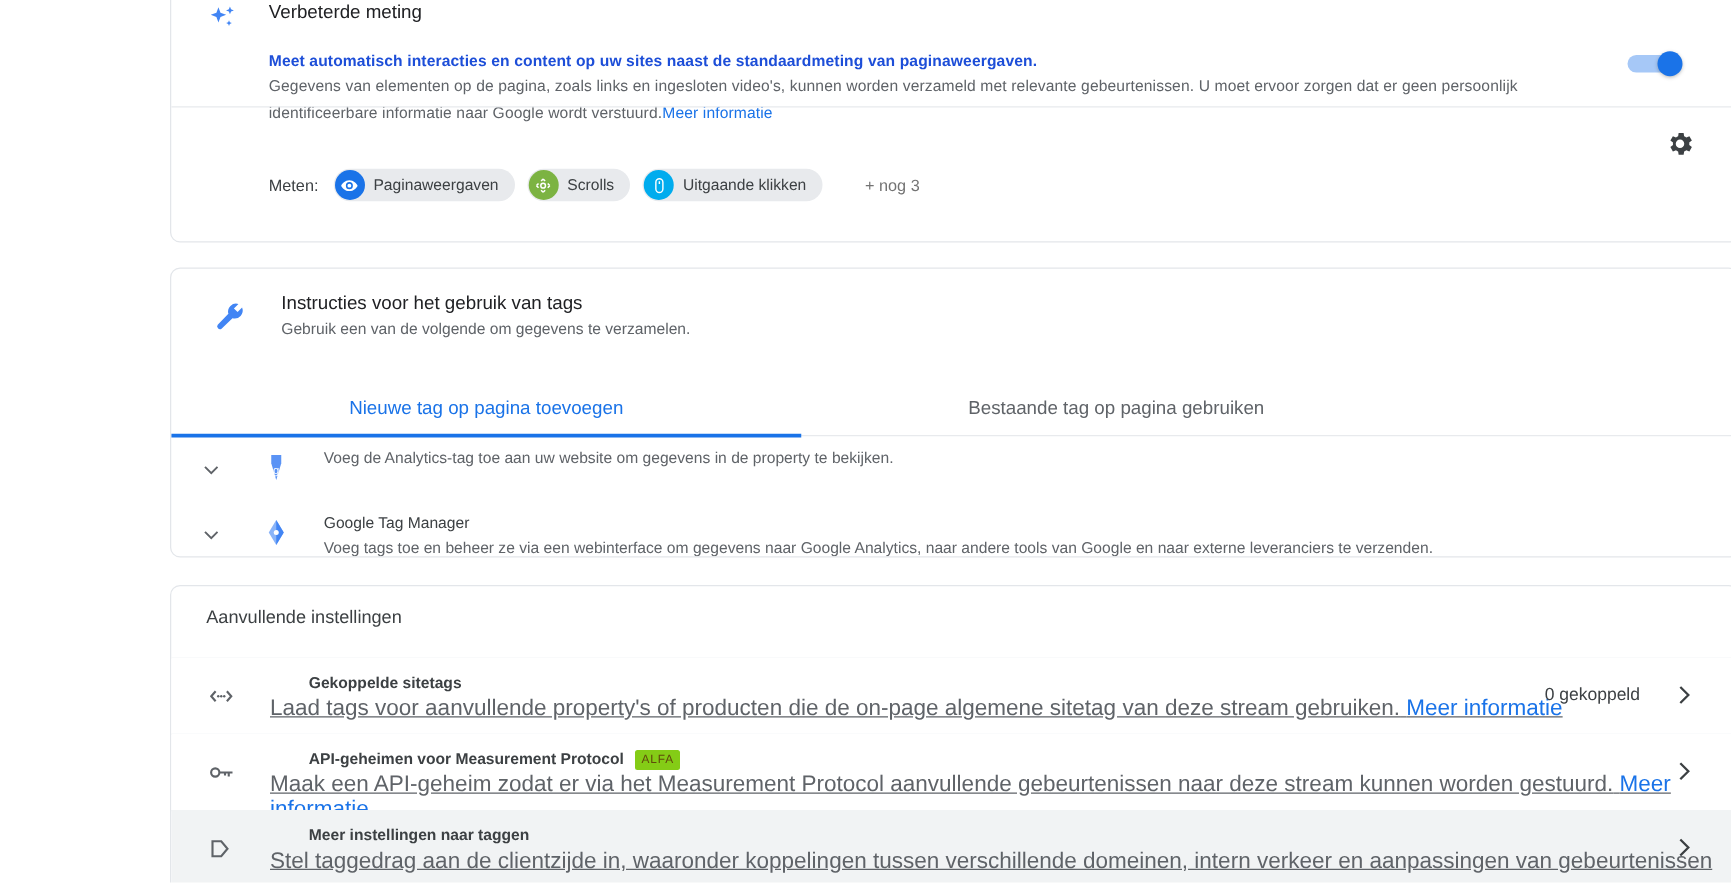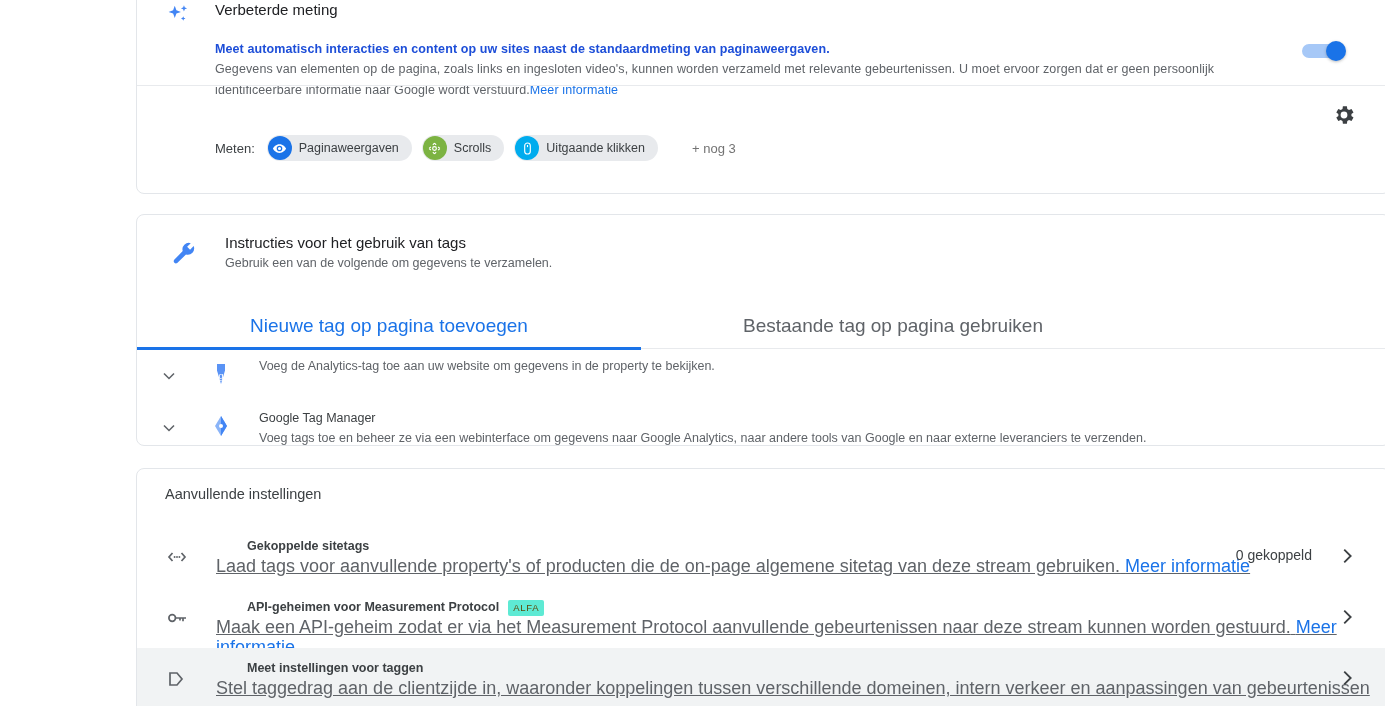--- a/index.html
+++ b/index.html
@@ -94,21 +94,21 @@
   .tg-title { position: absolute; left: 88px; top: 19px; font-size: 15px; color: #202124; }
   .tg-sub   { position: absolute; left: 88px; top: 41px; font-size: 12.5px; color: #5f6368; }
 
   .tabs {
     position: absolute; left: 0; right: 0; top: 88px;
     height: 46px; border-bottom: 1px solid #e8eaed;
   }
   .tab {
     position: absolute; top: 0; height: 46px;
     display: flex; align-items: center; justify-content: center;
-    font-size: 19px; color: #5f6368; cursor: pointer;
+    font-size: 15px; color: #5f6368; cursor: pointer;
   }
   .tab.active { color: #1a73e8; }
   .tab.active::after {
     content: ""; position: absolute; left: 0; right: 0; bottom: -1px;
     height: 3px; background: #1a73e8;
   }
   #tab-0 { left: 0px;   width: 504px; }
   #tab-1 { left: 504px; width: 504px; }
 
   .tagrow {
@@ -142,21 +142,21 @@
   .exrow { position: absolute; left: 0; right: 0; height: 61px; cursor: pointer; }
   #exrow-0 { top: 57px;  background: #ffffff; }
   #exrow-1 { top: 118px; background: #ffffff; }
   #exrow-2 { top: 179px; background: #f1f3f4; }
   .exrow .eico { position: absolute; left: 28px; top: 19px; width: 24px; height: 24px; color: #5f6368; }
   .exrow .etxt { position: absolute; left: 79px; top: 11px; }
   .ex-t { font-size: 12.5px; font-weight: 700; color: #3c4043; line-height: 19px; display: flex; align-items: center; gap: 9px; margin-left: 31px; }
   .ex-d { font-size: 18px; color: #5f6368; line-height: 20px; text-decoration: underline; }
   .badge {
     display: inline-block; padding: 1px 5px 2px;
-    background: #5eead4; color: #5f4a0b;
+    background: #84cc16; color: #5f4a0b;
     font-size: 9.5px; font-weight: 400; letter-spacing: .7px;
     border-radius: 2px; line-height: 13px;
   }
   .ex-count {
     position: absolute; right: 78px; top: 21px;
     font-size: 14px; color: #3c4043;
   }
   .ex-arrow { position: absolute; right: 32px; top: 19px; width: 22px; height: 22px; color: #3c4043; }
 </style>
 </head>
@@ -335,21 +335,21 @@
     <div class="ex-sep" id="ex-sep-2"></div>
 
     <div class="exrow" id="exrow-2">
       <span class="eico">
         <svg viewBox="0 0 24 24" fill="none" stroke="#5f6368" stroke-width="1.7">
             <path d="M5 6h7l5 6-5 6H5z"></path>
           </svg>
       </span>
       <span class="etxt">
         <div class="ex-t">
-            <span>Meet instellingen voor taggen</span>
+            <span>Meer instellingen naar taggen</span>
           </div>
         <div class="ex-d">Stel taggedrag aan de clientzijde in, waaronder koppelingen tussen verschillende domeinen, intern verkeer en aanpassingen van gebeurtenissen</div>
       </span>
       <span class="ex-arrow">
         <svg viewBox="0 0 24 24" fill="none" stroke="#3c4043" stroke-width="2">
             <path d="M9 5l7 7-7 7"></path>
           </svg>
       </span>
     </div>
   </div>

